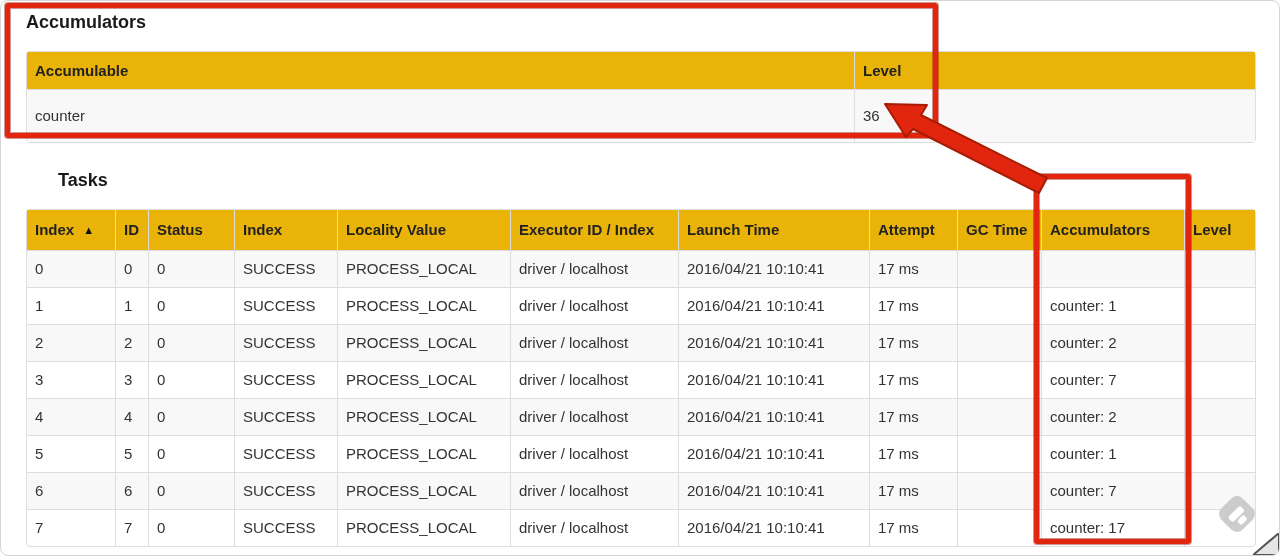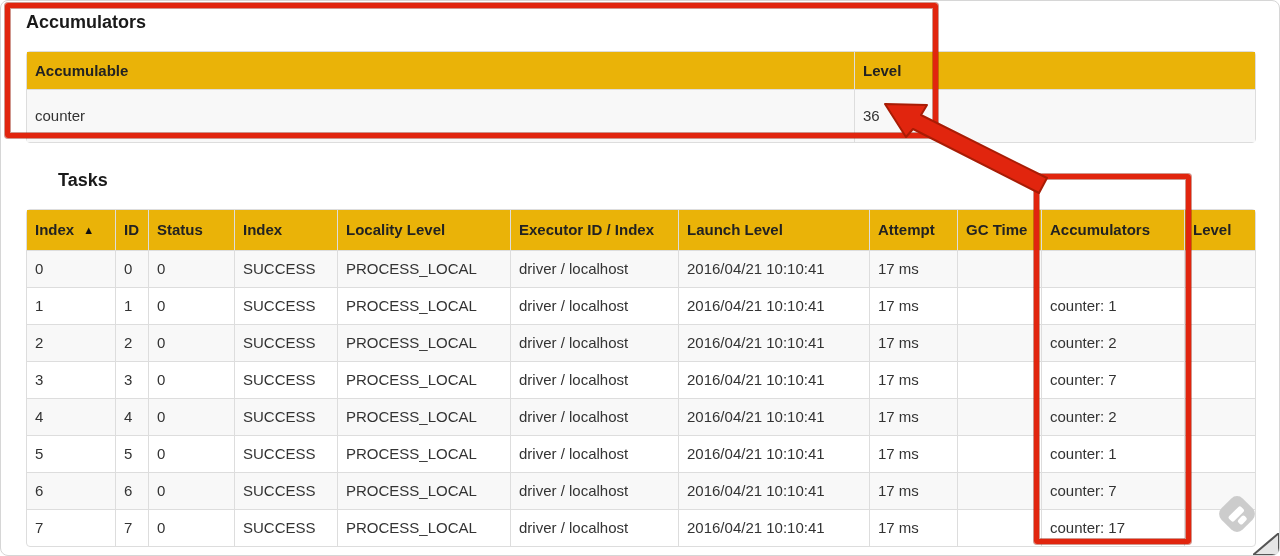--- a/index.html
+++ b/index.html
@@ -134,23 +134,23 @@
         <col style="width:84px">
       <col style="width:143px">
         <col style="width:71px">
     </colgroup>
     <thead>
         <tr>
           <th>Index<span class="sort-icon">▲</span></th>
           <th>ID</th>
           <th>Status</th>
           <th>Index</th>
-          <th>Locality Level</th>
+          <th>Locality Value</th>
           <th>Executor ID / Index</th>
-          <th>Launch Level</th>
+          <th>Launch Time</th>
           <th>Attempt</th>
           <th>GC Time</th>
           <th>Accumulators</th>
           <th>Level</th>
         </tr>
       </thead>
     <tbody>
         <tr>
           <td>0</td>
           <td>0</td>

